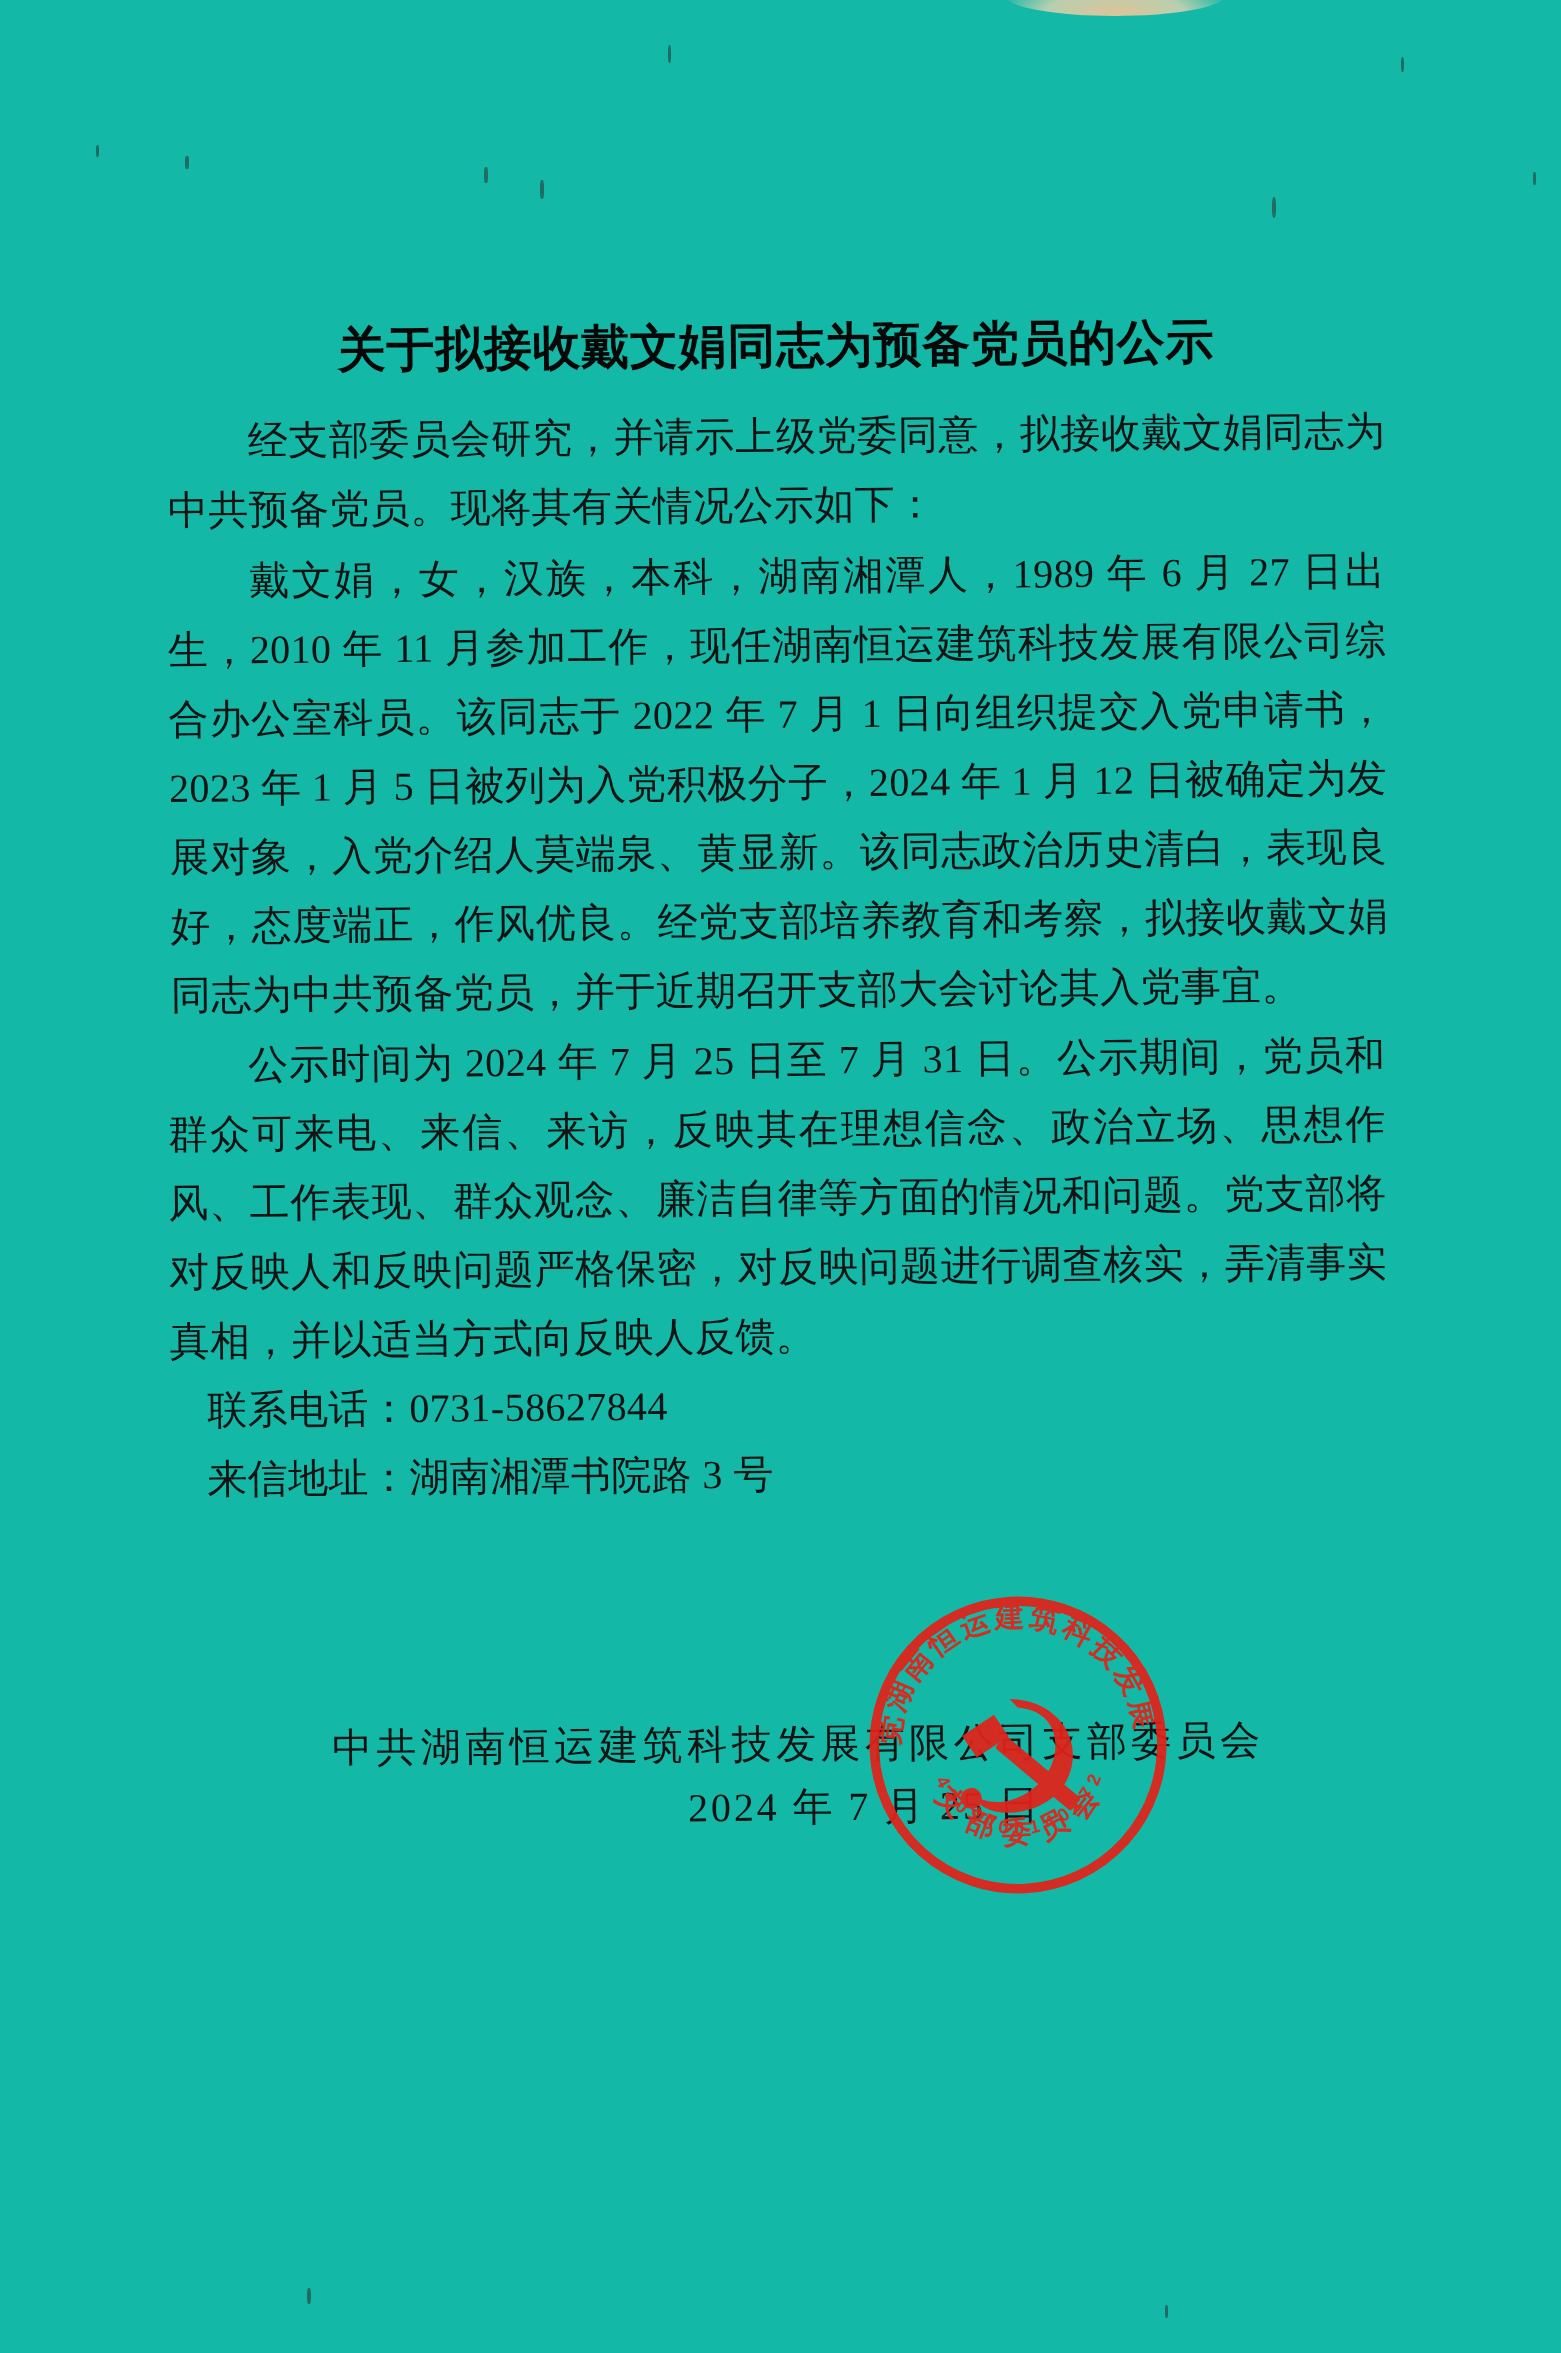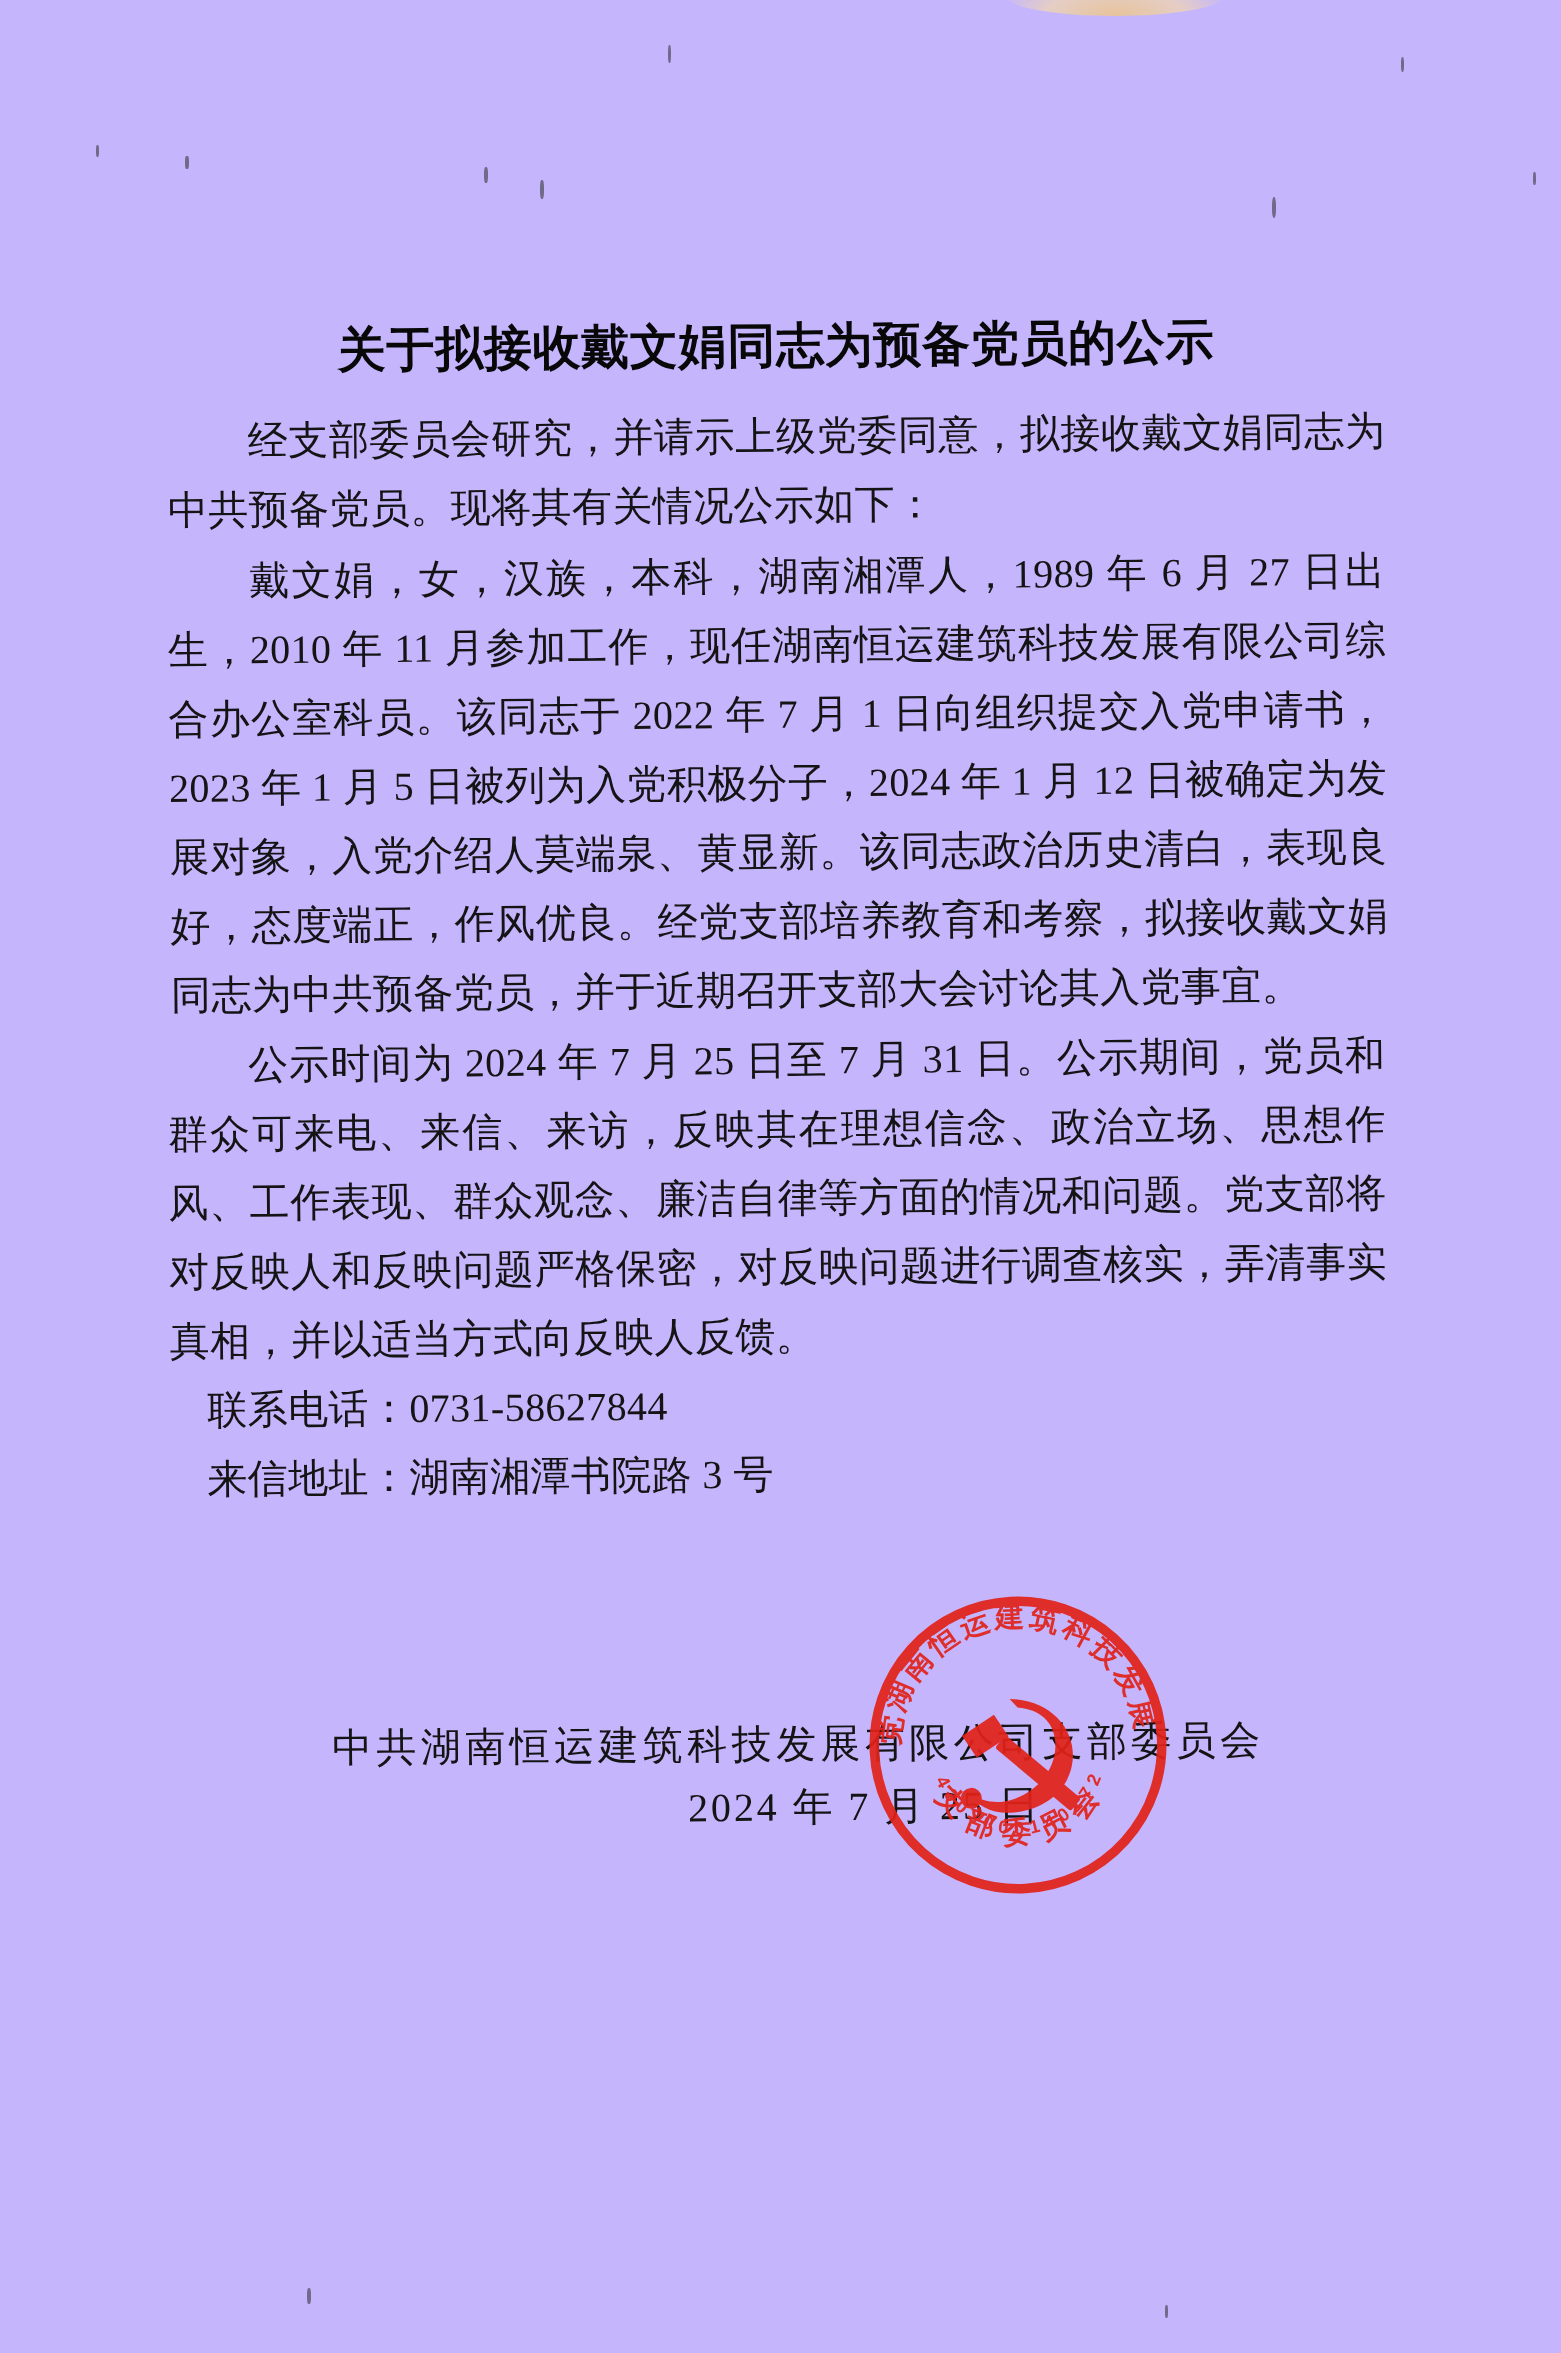--- a/index.html
+++ b/index.html
@@ -15,21 +15,21 @@
     font-family: "Liberation Serif", "DejaVu Serif", serif;
     color: #111111;
   }
 
   
   .page {
     position: absolute;
     left: 0; top: 0;
     width: 1561px;
     height: 2354px;
-    background: #c4b5fd;
+    background: #14b8a6;
   }
 
   
   .scan-smudge {
     position: absolute;
     left: 1005px;
     top: -25px;
     width: 220px;
     height: 41px;
     background: radial-gradient(ellipse at 50% 100%,

